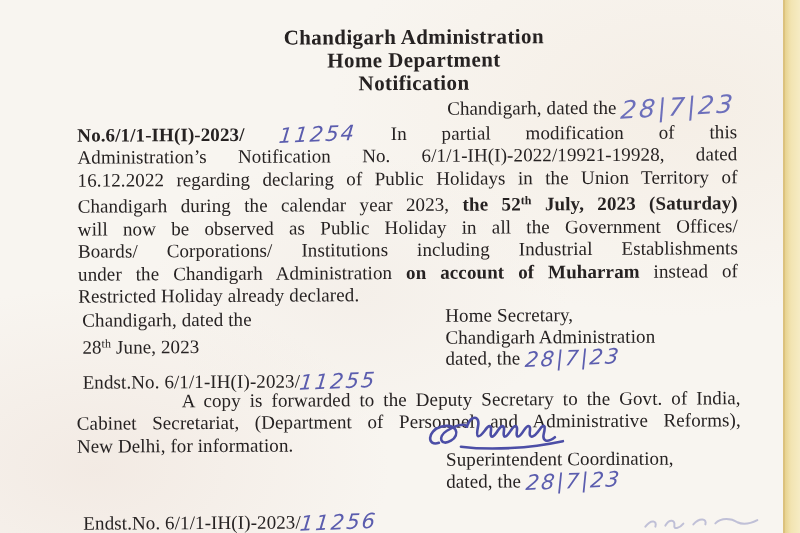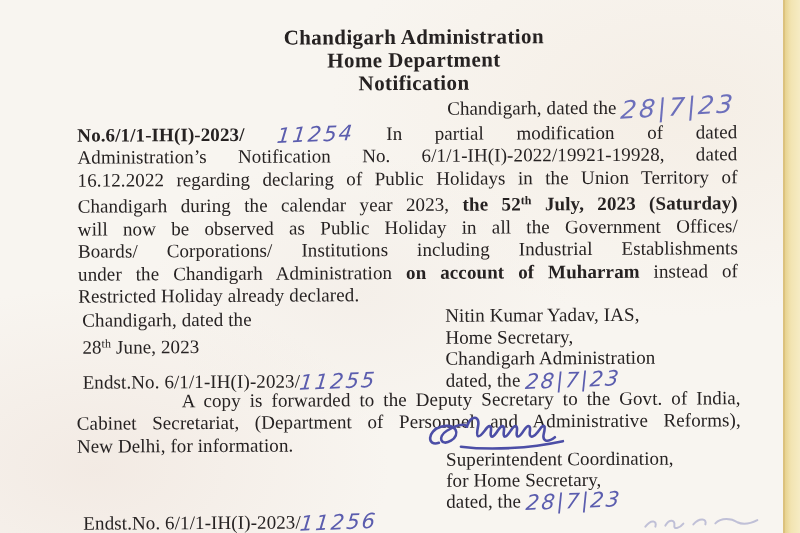--- a/index.html
+++ b/index.html
@@ -59,21 +59,21 @@
     </div>
 
     <div class="abs para" style="left:78px; top:122px; width:660px;">
       <div class="jline">
         <span class="b">No.6/1/1-IH(I)-2023/</span>
         <span class="hw">11254</span>
         <span>In</span>
         <span>partial</span>
         <span>modification</span>
         <span>of</span>
-        <span>dated</span>
+        <span>this</span>
       </div>
       <div class="jline">Administration’s Notification No. 6/1/1-IH(I)-2022/19921-19928, dated</div>
       <div class="jline">16.12.2022 regarding declaring of Public Holidays in the Union Territory of</div>
       <div class="jline">
         <span>Chandigarh during the calendar year 2023,</span>
         <span class="b"><span>the 52</span><sup>th</sup>
         <span>July, 2023 (Saturday)</span></span>
       </div>
       <div class="jline">will now be observed as Public Holiday in all the Government Offices/</div>
       <div class="jline">Boards/ Corporations/ Institutions including Industrial Establishments</div>
@@ -85,21 +85,20 @@
       <div>Restricted Holiday already declared.</div>
     </div>
 
     <div class="abs bodytext" style="left:82px; top:308px; line-height:22.5px;">
       <div>Chandigarh, dated the</div>
       <div><span>28</span><sup>th</sup>
         <span>June, 2023</span></div>
     </div>
 
     <div class="abs bodytext" style="left:445px; top:305px; line-height:21.5px;">
-      <div>Nitin Kumar Yadav, IAS,</div>
       <div>Home Secretary,</div>
       <div>Chandigarh Administration</div>
       <div>
         <span>dated, the</span>
         <span class="hw">28|7|23</span>
       </div>
     </div>
 
     <div class="abs bodytext" style="left:82px; top:368px;"><span>Endst.No. 6/1/1-IH(I)-2023/</span><span class="hw">11255</span></div>
 
@@ -110,21 +109,20 @@
     </div>
 
     <svg class="abs sig-svg" style="left:424px; top:413px;" width="200" height="52" viewBox="0 0 200 52">
       <path d="M14 30 C 2 34, 2 18, 16 14 C 32 10, 36 22, 26 28 C 16 34, 12 24, 22 18 C 30 13, 40 10, 42 14"></path>
       <path d="M42 14 C 46 2, 56 2, 53 15 C 51 25, 53 27, 60 18 C 64 12, 67 12, 66 19 C 65 26, 68 26, 73 18 C 77 12, 80 12, 79 19 C 78 26, 81 26, 86 18 C 90 12, 93 12, 92 19 C 91 26, 94 26, 99 18 C 103 12, 106 12, 105 19 C 104 26, 108 27, 115 17 C 119 11, 121 13, 119 21 C 117 29, 122 31, 130 25"></path>
       <path d="M36 34 C 66 38, 104 36, 138 29"></path>
     </svg>
 
     <div class="abs bodytext" style="left:445px; top:450px; line-height:20.5px;">
       <div>Superintendent Coordination,</div>
-      <div>for Home Secretary,</div>
       <div>
         <span>dated, the</span>
         <span class="hw">28|7|23</span>
       </div>
     </div>
 
     <div class="abs bodytext" style="left:82px; top:509px;"><span>Endst.No. 6/1/1-IH(I)-2023/</span><span class="hw">11256</span></div>
 
     <svg class="abs faint-svg" style="left:640px; top:516px;" width="120" height="17" viewBox="0 0 120 17">
       <path d="M4 12 C 10 4, 16 6, 14 12 M 24 11 C 28 4, 34 5, 33 11 C 32 15, 38 14, 42 9 M 52 10 C 58 3, 66 4, 64 10 M 74 9 C 80 3, 90 4, 96 8 C 102 11, 110 9, 116 6"></path>

